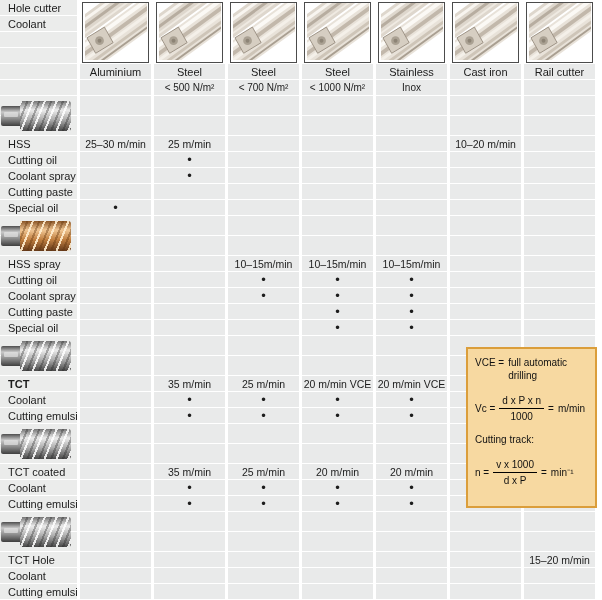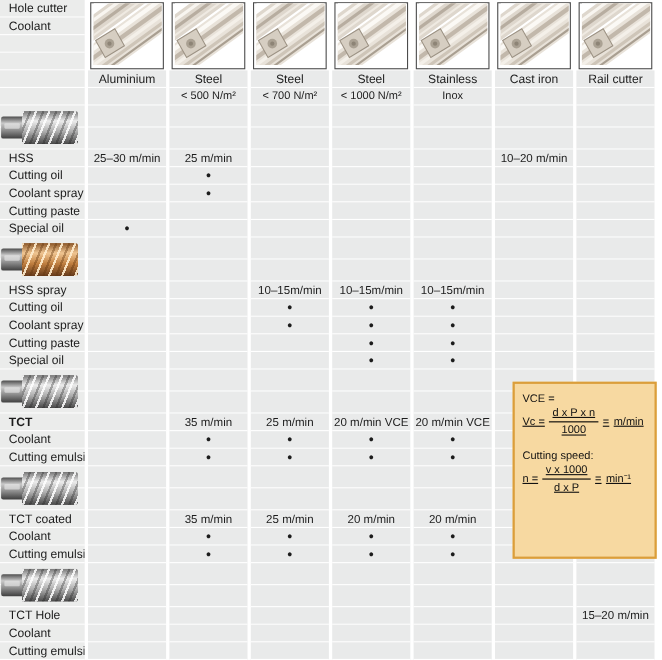--- a/index.html
+++ b/index.html
@@ -32,21 +32,21 @@
   .cutter.copper .body{
         background-image:
           repeating-linear-gradient(112deg,rgba(255,236,205,.9) 0 2px,rgba(255,236,205,0) 2px 6px,
             rgba(95,50,10,.38) 6px 8px,rgba(95,50,10,0) 8px 11px),
           linear-gradient(180deg,#8a5526,#f0c693 30%,#c07f40 62%,#64391a);}
   .info-box{position:absolute;left:466px;top:347px;width:131px;height:161px;box-sizing:border-box;
         background:#f7d9a1;border:2px solid #db9e3b;padding:7px 5px 0 7px;
         font-size:10px;line-height:1.3;color:#111;}
   .vce-line{display:flex;gap:4px;}
   .ib-heading{margin-top:10px;}
-  .formula{display:flex;align-items:center;gap:4px;margin-top:0;text-decoration:underline;}
+  .formula{display:flex;align-items:center;gap:4px;margin-top:12px;}
   .frac{display:inline-flex;flex-direction:column;text-align:center;}
   .frac .num{border-bottom:1px solid #000;padding:0 3px 1px;}
   .frac .den{padding-top:1px;}
 </style>
 </head>
 <body>
 
 <div class="page">
   <div id="table-root">
       <div class="grid" style="grid-template-rows: repeat(6, 16px);">
@@ -471,31 +471,35 @@
         <div class="cell" style="grid-area: 5 / 5;"></div>
         <div class="cell" style="grid-area: 5 / 6;"></div>
         <div class="cell" style="grid-area: 5 / 7;"></div>
         <div class="cell" style="grid-area: 5 / 8;"></div>
       </div>
     </div>
 
   <div class="info-box">
     <div class="vce-line">
       <span>VCE =</span>
+      <span>
+        <span>full automatic</span><br>
+        <span>drilling</span>
+      </span>
     </div>
     <div class="formula">
       <span>Vc =</span>
       <span class="frac">
         <span class="num">d x P x n</span>
         <span class="den">1000</span>
       </span>
       <span>=</span>
       <span>m/min</span>
     </div>
-    <div class="ib-heading">Cutting speed:</div>
+    <div class="ib-heading">Cutting track:</div>
     <div class="formula">
       <span>n =</span>
       <span class="frac">
         <span class="num">v x 1000</span>
         <span class="den">d x P</span>
       </span>
       <span>=</span>
       <span>min⁻¹</span>
     </div>
   </div>

